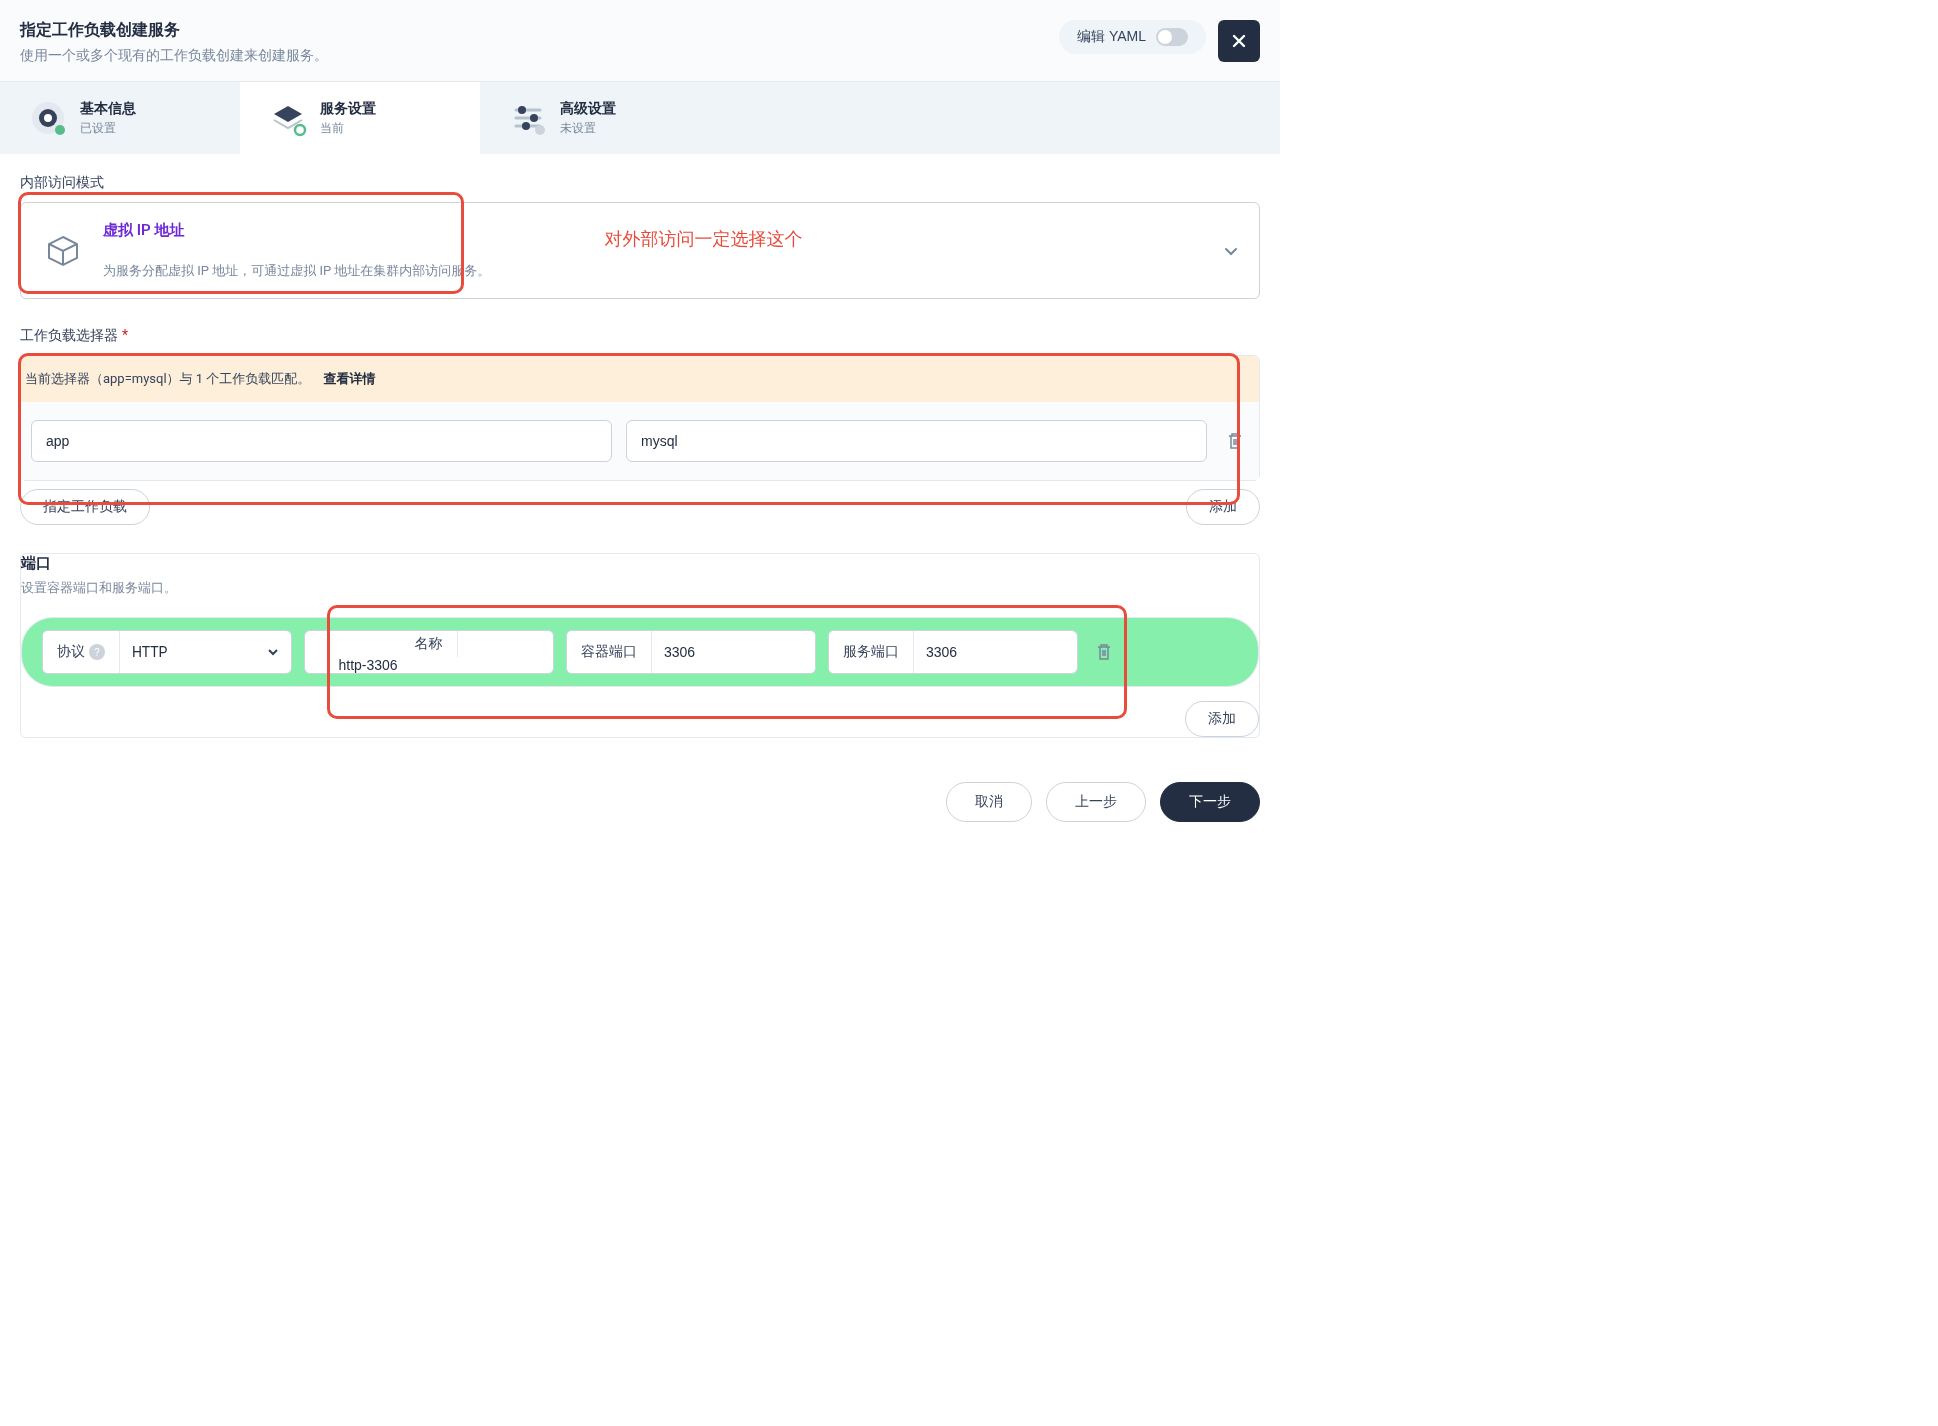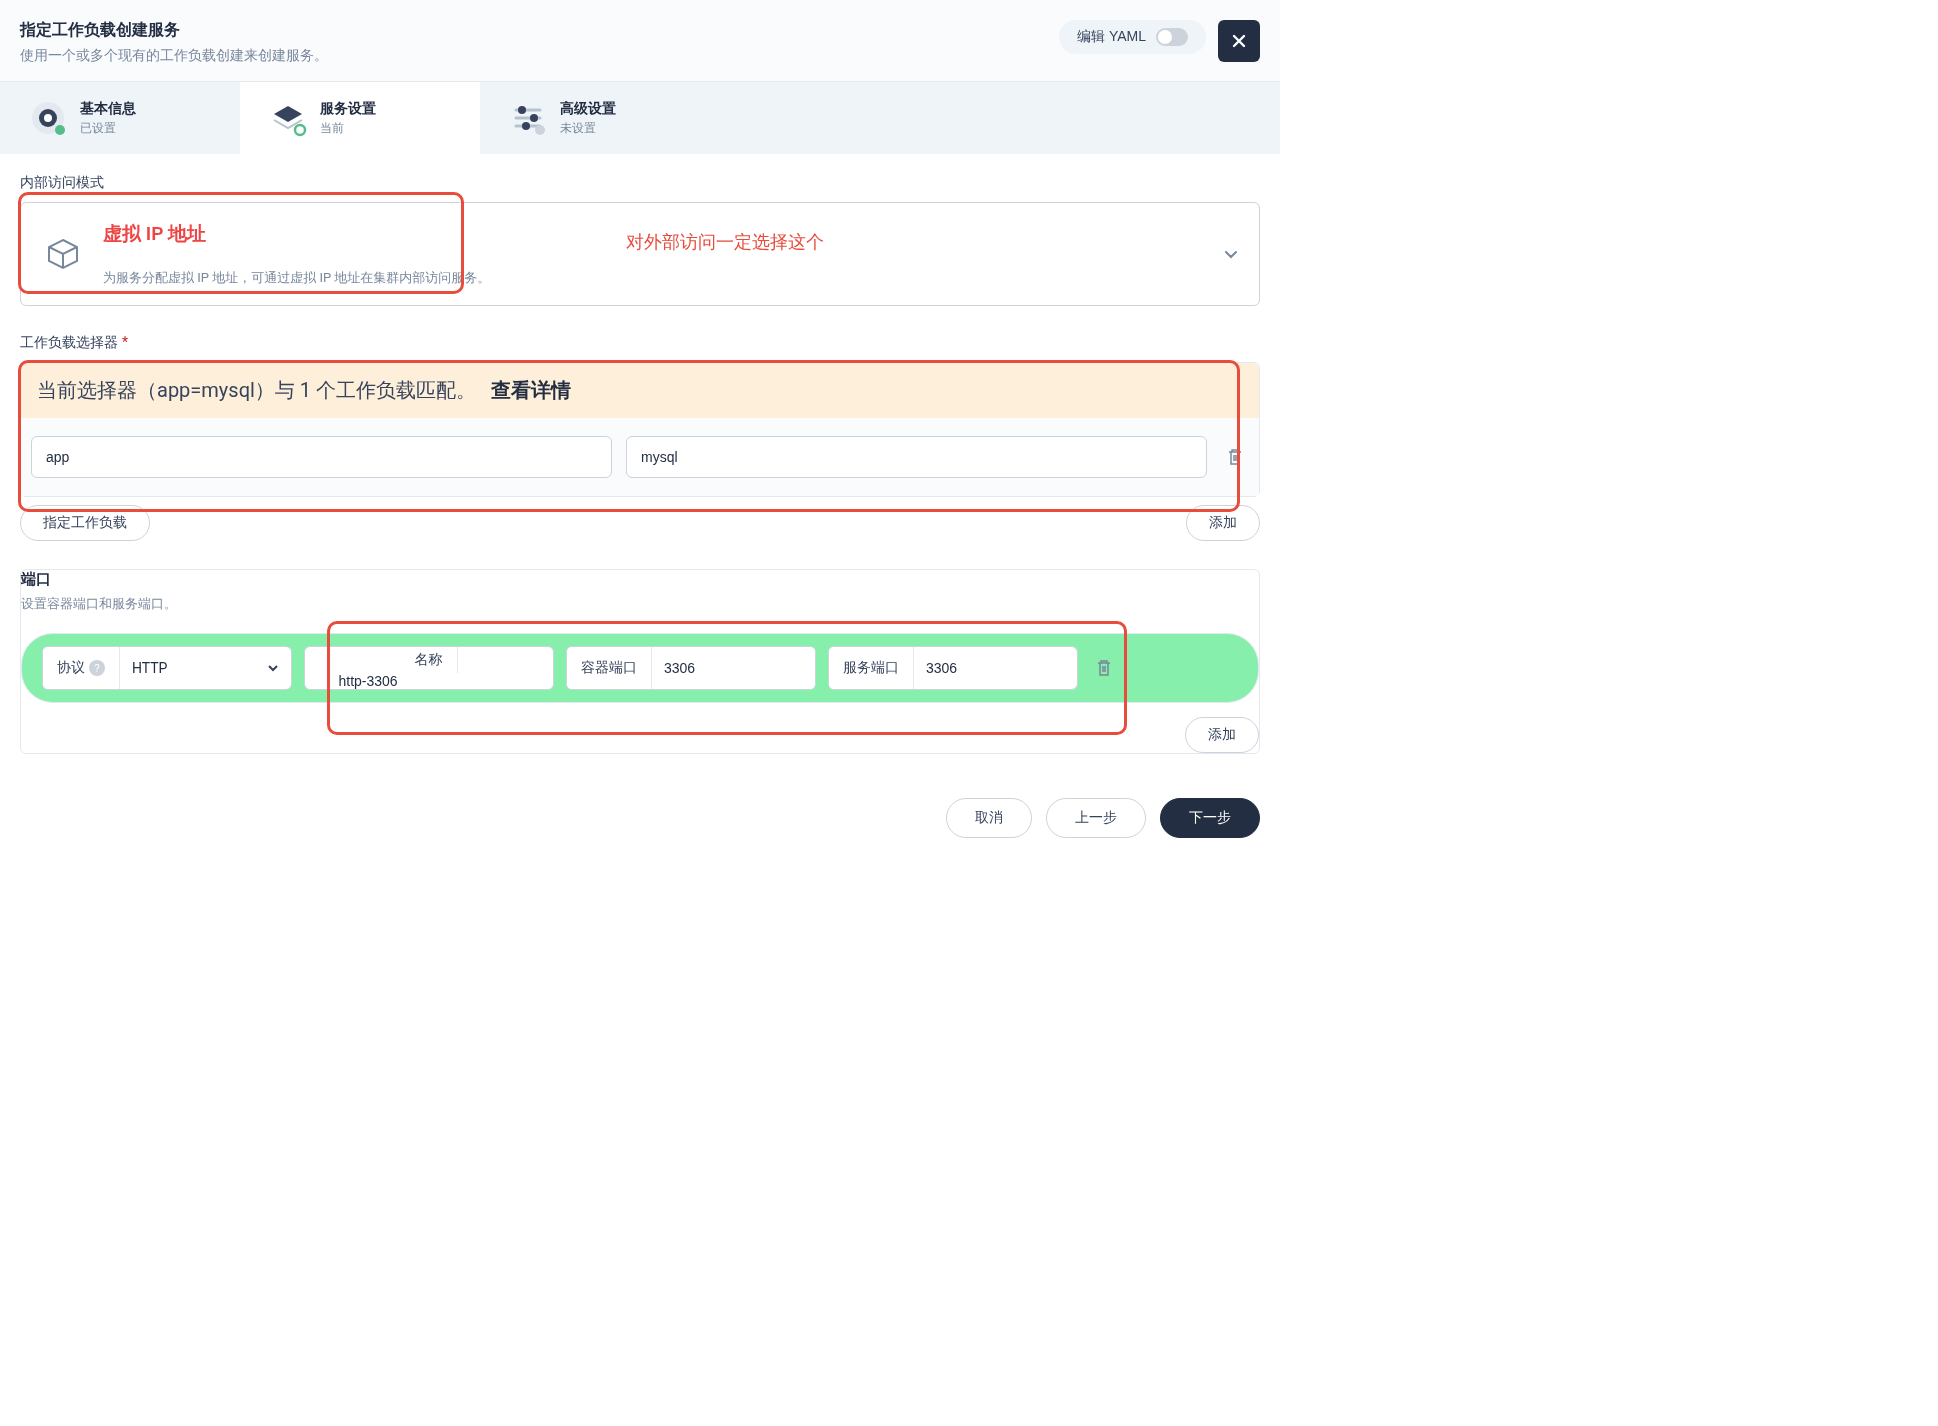--- a/index.html
+++ b/index.html
@@ -25,29 +25,29 @@
 .tab-status { font-size: 12px; color: #79879c; }
 
 .content { padding: 20px; }
 
 .section-label { font-size: 14px; color: #36435c; margin-bottom: 10px; }
 .section-label .required { color: #ca2621; margin-left: 4px; }
 
 .mode-card { border: 1px solid #ccd3db; border-radius: 6px; padding: 18px 20px; display: flex; align-items: center; gap: 18px; background:#fff; position:relative; margin-bottom: 28px; }
 .mode-card-icon { width: 44px; height: 44px; display:flex; align-items:center; justify-content:center; }
 .mode-card-text { flex: 1; }
-.mode-card-title { font-size: 19px; font-weight: 600; color: #ef4444; margin-bottom: 16px; }
+.mode-card-title { font-size: 15px; font-weight: 600; color: #6d28d9; margin-bottom: 16px; }
 .mode-card-desc { font-size: 13px; color: #79879c; margin-top: 6px; }
 .mode-chevron { color: #79879c; }
 
 .annotation-red { color: #e74c3c; font-size: 18px; font-weight: 500; }
 .red-box { position: absolute; border: 3px solid #e74c3c; border-radius: 10px; pointer-events: none; }
 
 .selector-wrap { border: 1px solid #e3e9ef; border-radius: 6px; margin-bottom: 8px; }
-.match-banner { background: #fdefd9; padding: 14px 16px; font-size: 20px; color: #36435c; border-radius: 6px 6px 0 0; }
+.match-banner { background: #fdefd9; padding: 14px 4px; font-size: 13px; color: #36435c; border-radius: 6px 6px 0 0; }
 .match-banner .view-link { color: #242e42; font-weight: 600; margin-left: 10px; cursor:pointer; }
 .kv-row { display: flex; gap: 14px; align-items: center; padding: 18px 10px; background: #f9fbfd; }
 .kv-input { flex: 1; height: 42px; border: 1px solid #ccd3db; border-radius: 6px; padding: 0 14px; font-size: 14px; color: #242e42; background: #fff; }
 .delete-icon { color: #79879c; cursor:pointer; width: 28px; display:flex; justify-content:center; }
 
 .row-actions { display: flex; justify-content: space-between; margin-bottom: 28px; }
 .pill-btn { border: 1px solid #ccd3db; background: #fff; border-radius: 20px; padding: 8px 22px; font-size: 14px; color: #36435c; cursor: pointer; }
 
 .ports-card { border: 1px solid #e3e9ef; border-radius: 6px; background: #fff; }
 .ports-title { font-size: 15px; font-weight: 600; color: #242e42; margin-bottom: 6px; }

